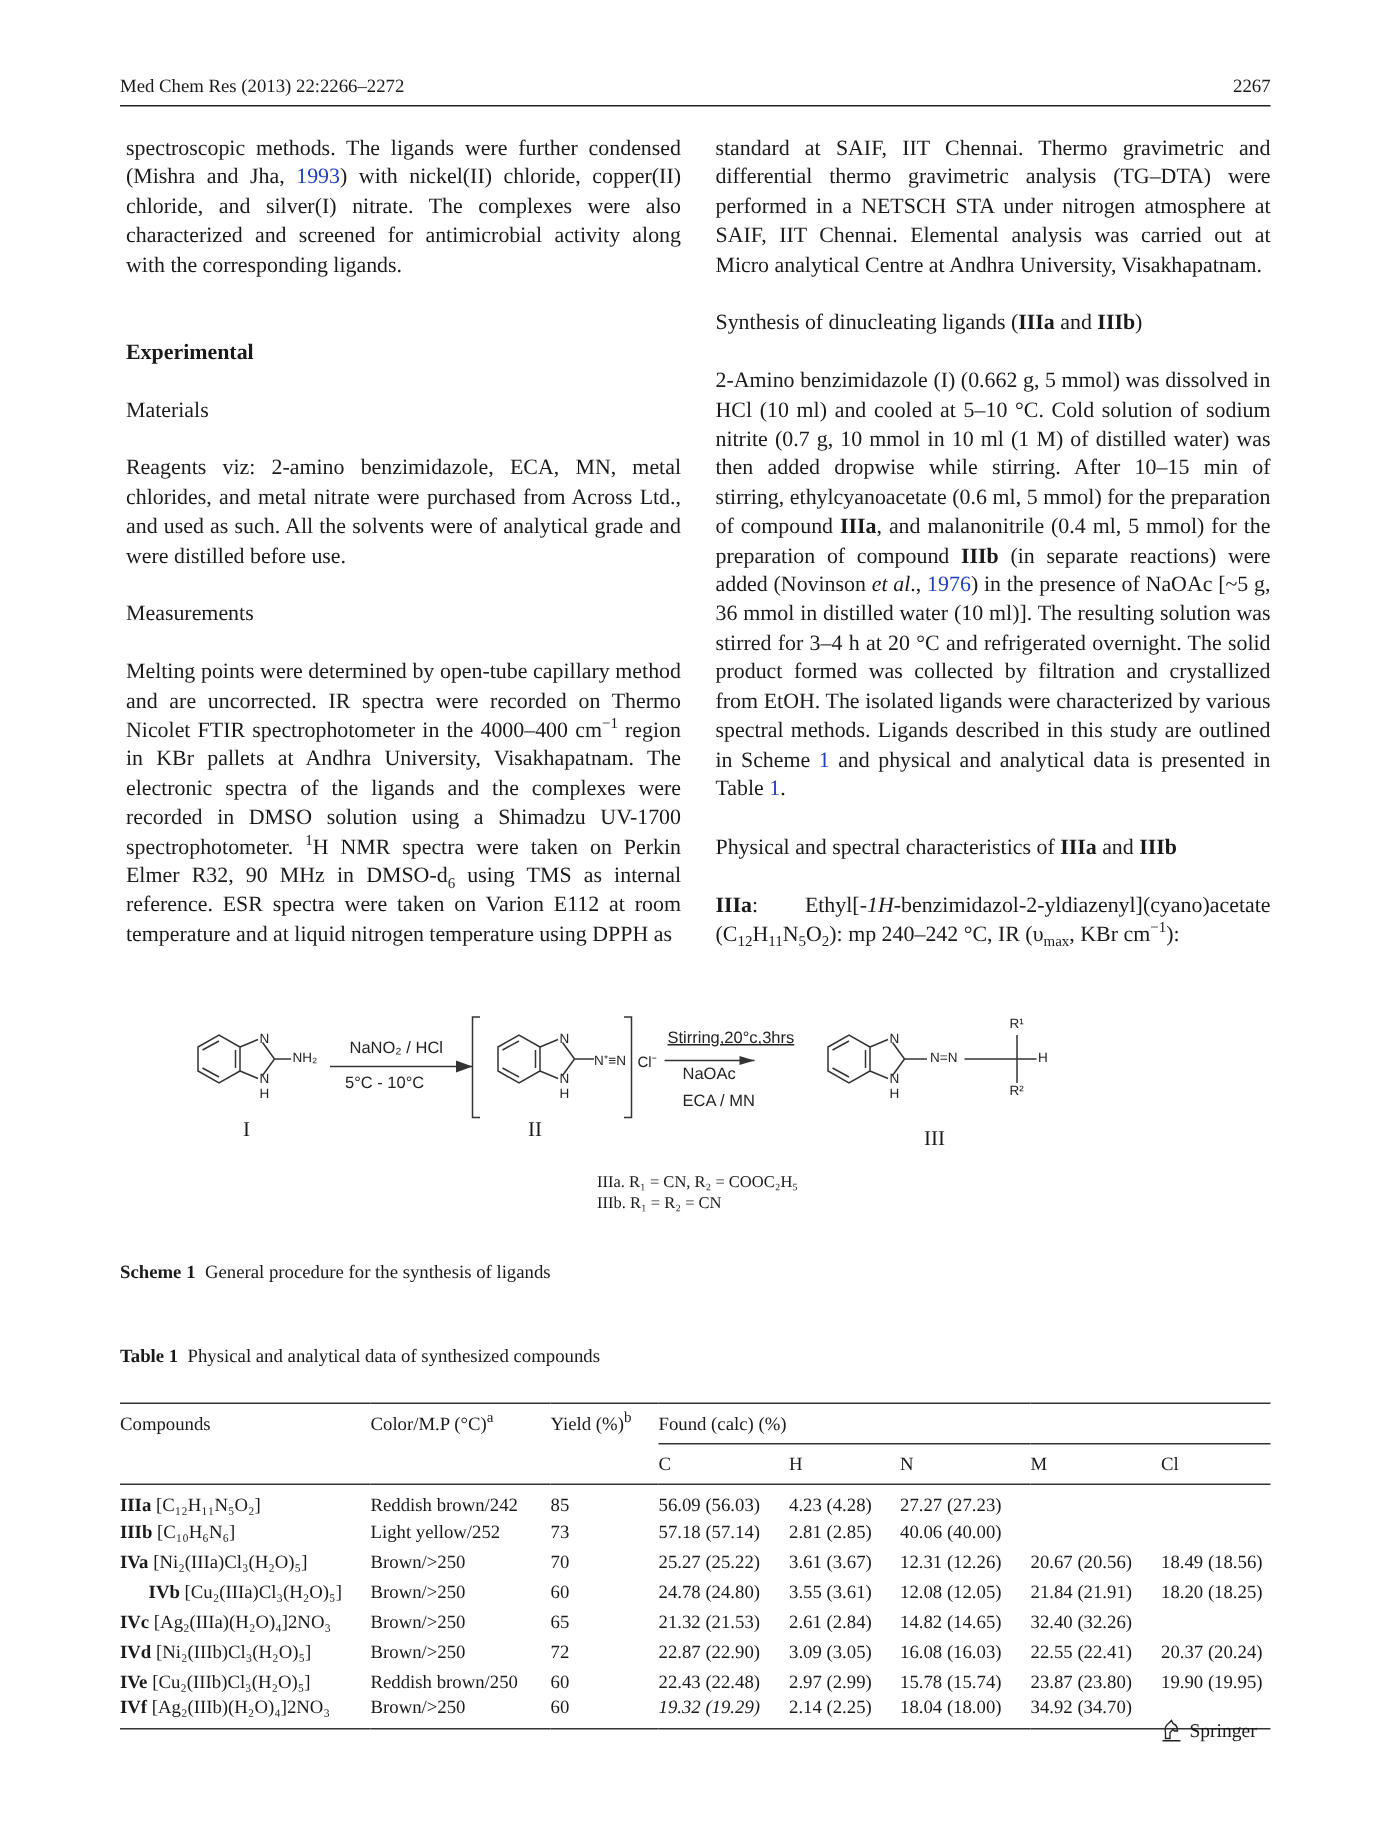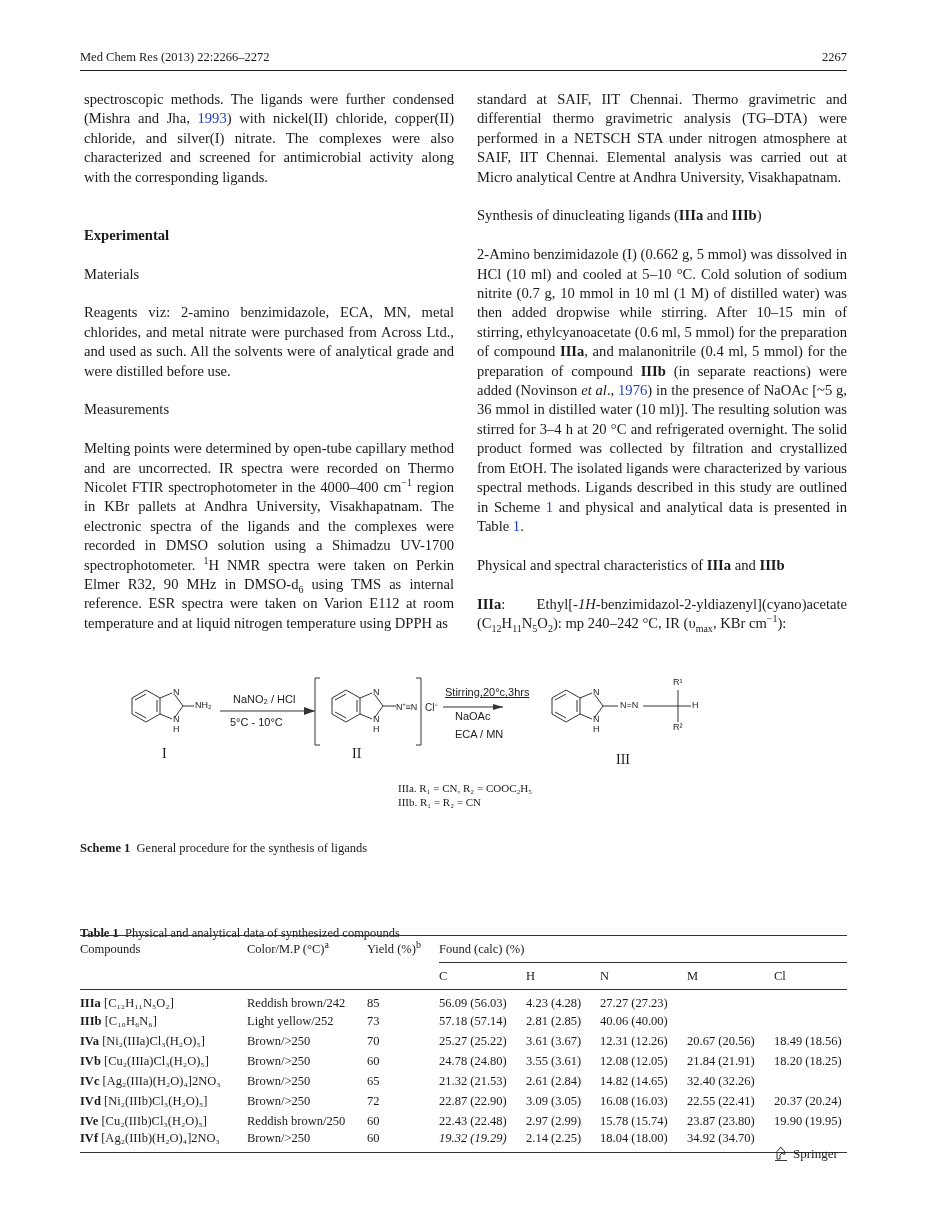--- a/index.html
+++ b/index.html
@@ -19,21 +19,21 @@
   .link { color:#1f3fbf; }
   b { font-weight:bold; }
   sub, sup { font-size:10px; line-height:0; }
   .scheme { left:80px; top:660px; width:767px; height:110px; }
   .scheme svg { position:absolute; left:0; top:0; }
   .sch-lbl { position:absolute; font-family:"Liberation Sans", sans-serif; font-size:11px; color:#222; }
   .roman { position:absolute; font-family:"Liberation Serif", serif; font-size:14px; }
   .rdefs { left:398px; top:781px; font-size:11px; line-height:14px; }
   .caption { font-size:12.5px; }
   .scheme-caption { left:80px; top:825px;margin-top:16px; }
-  .table-caption { left:80px; top:926px;text-align:right; }
+  .table-caption { left:80px; top:897px;text-align:right; }
   table.data { position:absolute; left:80px; top:935px; width:767px; border-collapse:collapse; font-size:12.5px; }
   table.data td, table.data th { font-weight:normal; text-align:left; padding:0; vertical-align:middle; white-space:nowrap; }
   .t-top { border-top:1.3px solid #333; }
   .t-bot { border-bottom:1.3px solid #333; }
   .springer { left:773px; top:1146px; font-size:13px; display:flex; align-items:flex-end; gap:4px; }
 </style>
 </head>
 <body>
 
 <div class="abs running-head">
@@ -220,21 +220,21 @@
         <td style="padding-top: 0px;"><b>IVa</b> <span>[Ni₂(IIIa)Cl₃(H₂O)₅]</span></td>
         <td>Brown/&gt;250</td>
         <td>70</td>
         <td>25.27 (25.22)</td>
         <td>3.61 (3.67)</td>
         <td>12.31 (12.26)</td>
         <td>20.67 (20.56)</td>
         <td>18.49 (18.56)</td>
       </tr>
       <tr style="height: 20px;">
-        <td style="padding-top: 0px;"><b>IVb</b> <span>[Cu₂(IIIa)Cl₃(H₂O)₅]</span></td>
+        <td style="padding-top: 0px; text-align: center;"><b>IVb</b> <span>[Cu₂(IIIa)Cl₃(H₂O)₅]</span></td>
         <td>Brown/&gt;250</td>
         <td>60</td>
         <td>24.78 (24.80)</td>
         <td>3.55 (3.61)</td>
         <td>12.08 (12.05)</td>
         <td>21.84 (21.91)</td>
         <td>18.20 (18.25)</td>
       </tr>
       <tr style="height: 20px;">
         <td style="padding-top: 0px;"><b>IVc</b> <span>[Ag₂(IIIa)(H₂O)₄]2NO₃</span></td>

